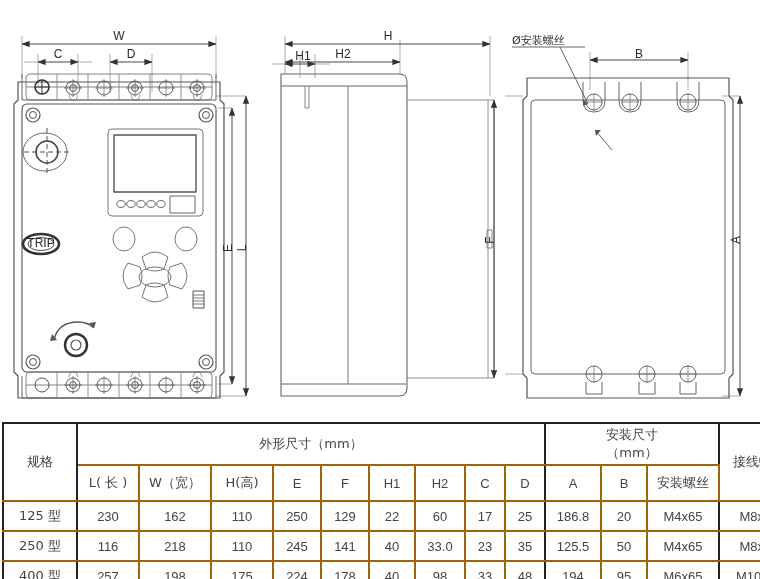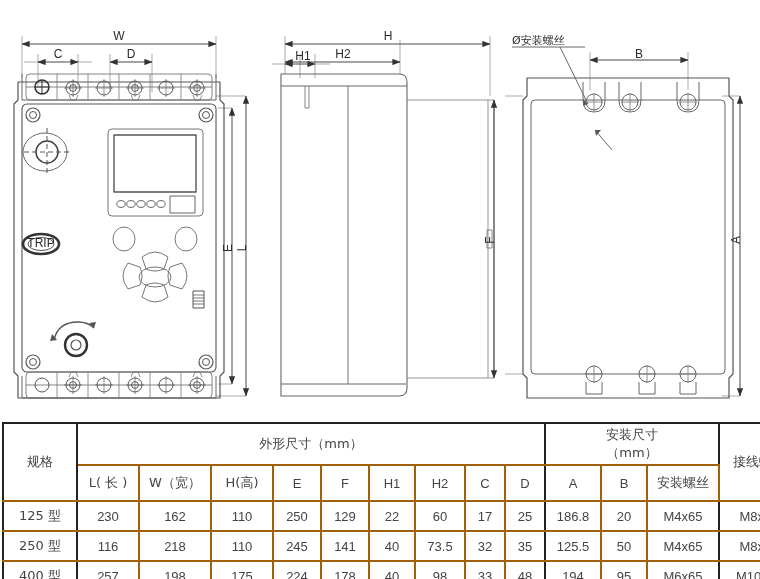--- a/index.html
+++ b/index.html
@@ -452,22 +452,22 @@
       <td class="bd-t-strong bd-r-strong">M8x16</td>
     </tr>
     <tr class="row-data">
       <td class="cn bd-l-strong bd-r-strong">250 型</td>
       <td>116</td>
       <td>218</td>
       <td>110</td>
       <td>245</td>
       <td>141</td>
       <td>40</td>
-      <td>73.5</td>
-      <td>32</td>
+      <td>33.0</td>
+      <td>23</td>
       <td class="bd-r-strong">35</td>
       <td>125.5</td>
       <td>50</td>
       <td class="bd-r-strong">M4x65</td>
       <td class="bd-r-strong">M8x20</td>
     </tr>
     <tr class="row-data">
       <td class="cn bd-l-strong bd-r-strong bd-b-strong">400 型</td>
       <td class="bd-b-strong">257</td>
       <td class="bd-b-strong">198</td>

